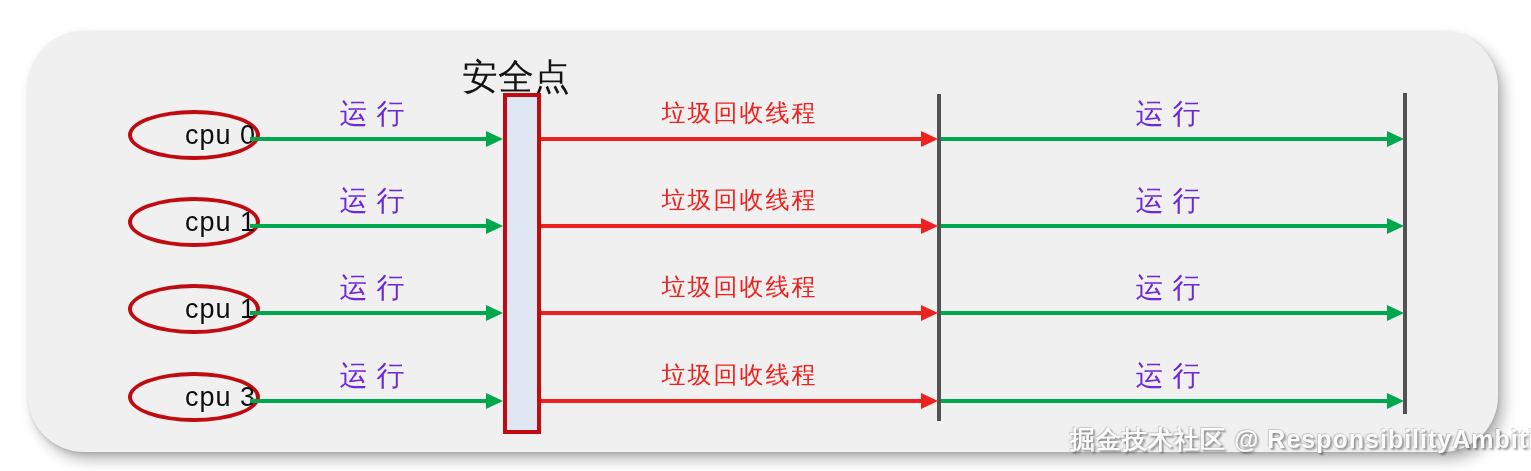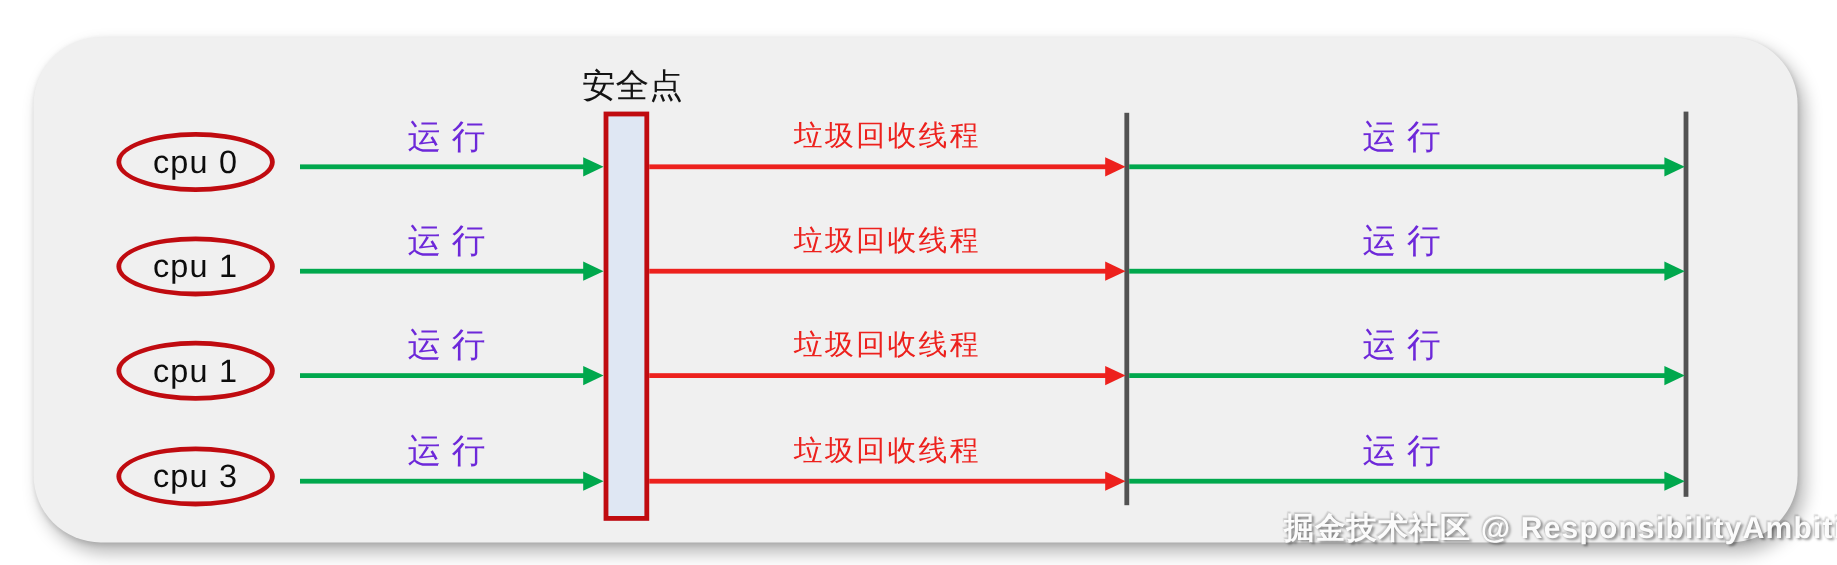--- a/index.html
+++ b/index.html
@@ -22,38 +22,38 @@
     position:absolute;left:28px;top:31px;width:1470px;height:421px;
     border-radius:56px;background:var(--card-bg,#f0f0f0);
     box-shadow:6px 8px 14px rgba(0,0,0,.28), 1px 2px 4px rgba(0,0,0,.12);
     z-index:0;
   }
   .layer{position:absolute;left:0;top:0;width:100%;height:100%;z-index:1}
 
   
   .sp-label{
     position:absolute;left:462px;top:53px;width:130px;
-    text-align:center;font-size:28px;color:#141414;white-space:nowrap;
+    font-size:36px;color:#141414;white-space:nowrap;
   }
   .sp-bar{
     position:absolute;left:503px;top:93px;width:38px;height:341px;
     background:var(--safepoint-fill,#dfe7f3);
     border:4px solid var(--dark-red,#c00b10);
   }
 
   
   .tl-mid{position:absolute;left:937px;top:94px;width:4px;height:327px;background:var(--timeline-gray,#525252)}
   .tl-right{position:absolute;left:1403px;top:93px;width:4px;height:321px;background:var(--timeline-gray,#525252)}
 
   
   .lane{position:absolute;left:0;width:100%;height:0}
   .cpu-ellipse{
-    position:absolute;left:97px;top:-29px;width:132px;height:50px;
+    position:absolute;left:128px;top:-29px;width:132px;height:50px;
     border:4px solid var(--dark-red,#c00b10);border-radius:50%;
-    display:flex;align-items:center;justify-content:center;
+    display:flex;align-items:center;justify-content:flex-end;
   }
   .cpu-text{font-size:27px;color:#0d0d0d;letter-spacing:1px}
 
   .seg-label{position:absolute;text-align:center;color:#6d28d9;white-space:nowrap}
   .run-left {left:250px;width:253px;top:-44px;font-size:28px;letter-spacing:9px}
   .gc-label {left:541px;width:397px;top:-42px;font-size:24px;letter-spacing:2px;color:var(--red,#ed211d)}
   .run-right{left:941px;width:463px;top:-44px;font-size:28px;letter-spacing:9px}
 
   .arrow{position:absolute;top:-2px;height:4px}
   .arrow.green{background:var(--green,#00a84d);color:var(--green,#00a84d)}

